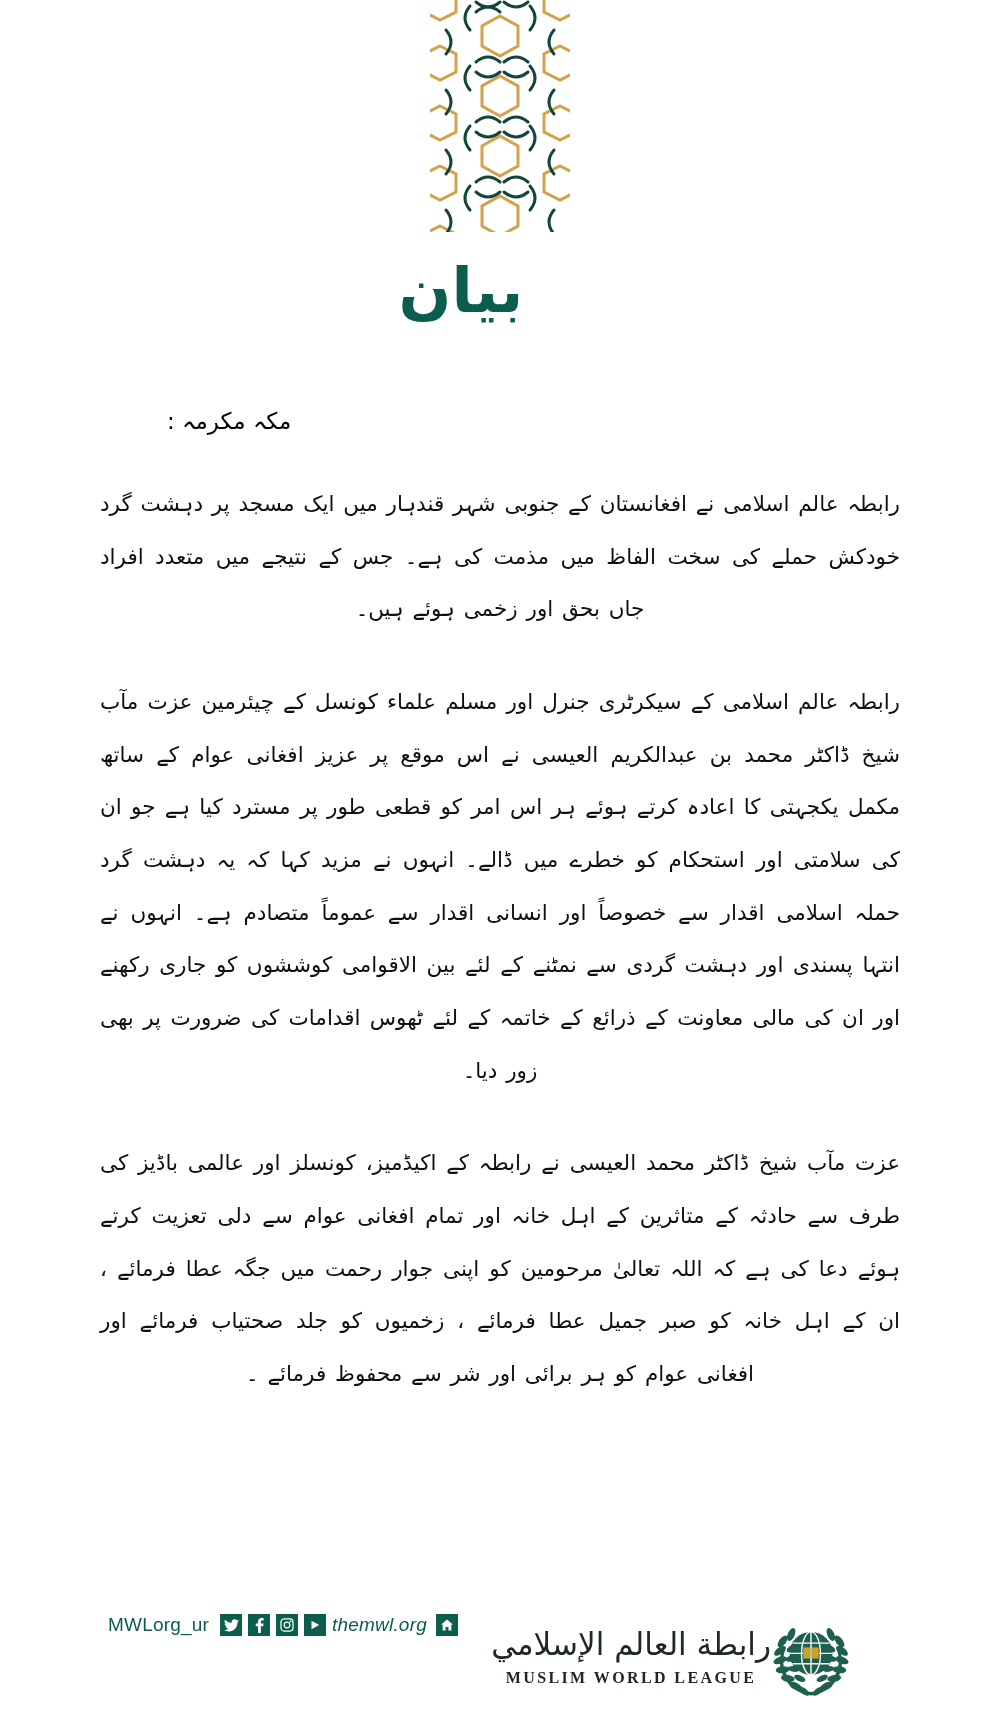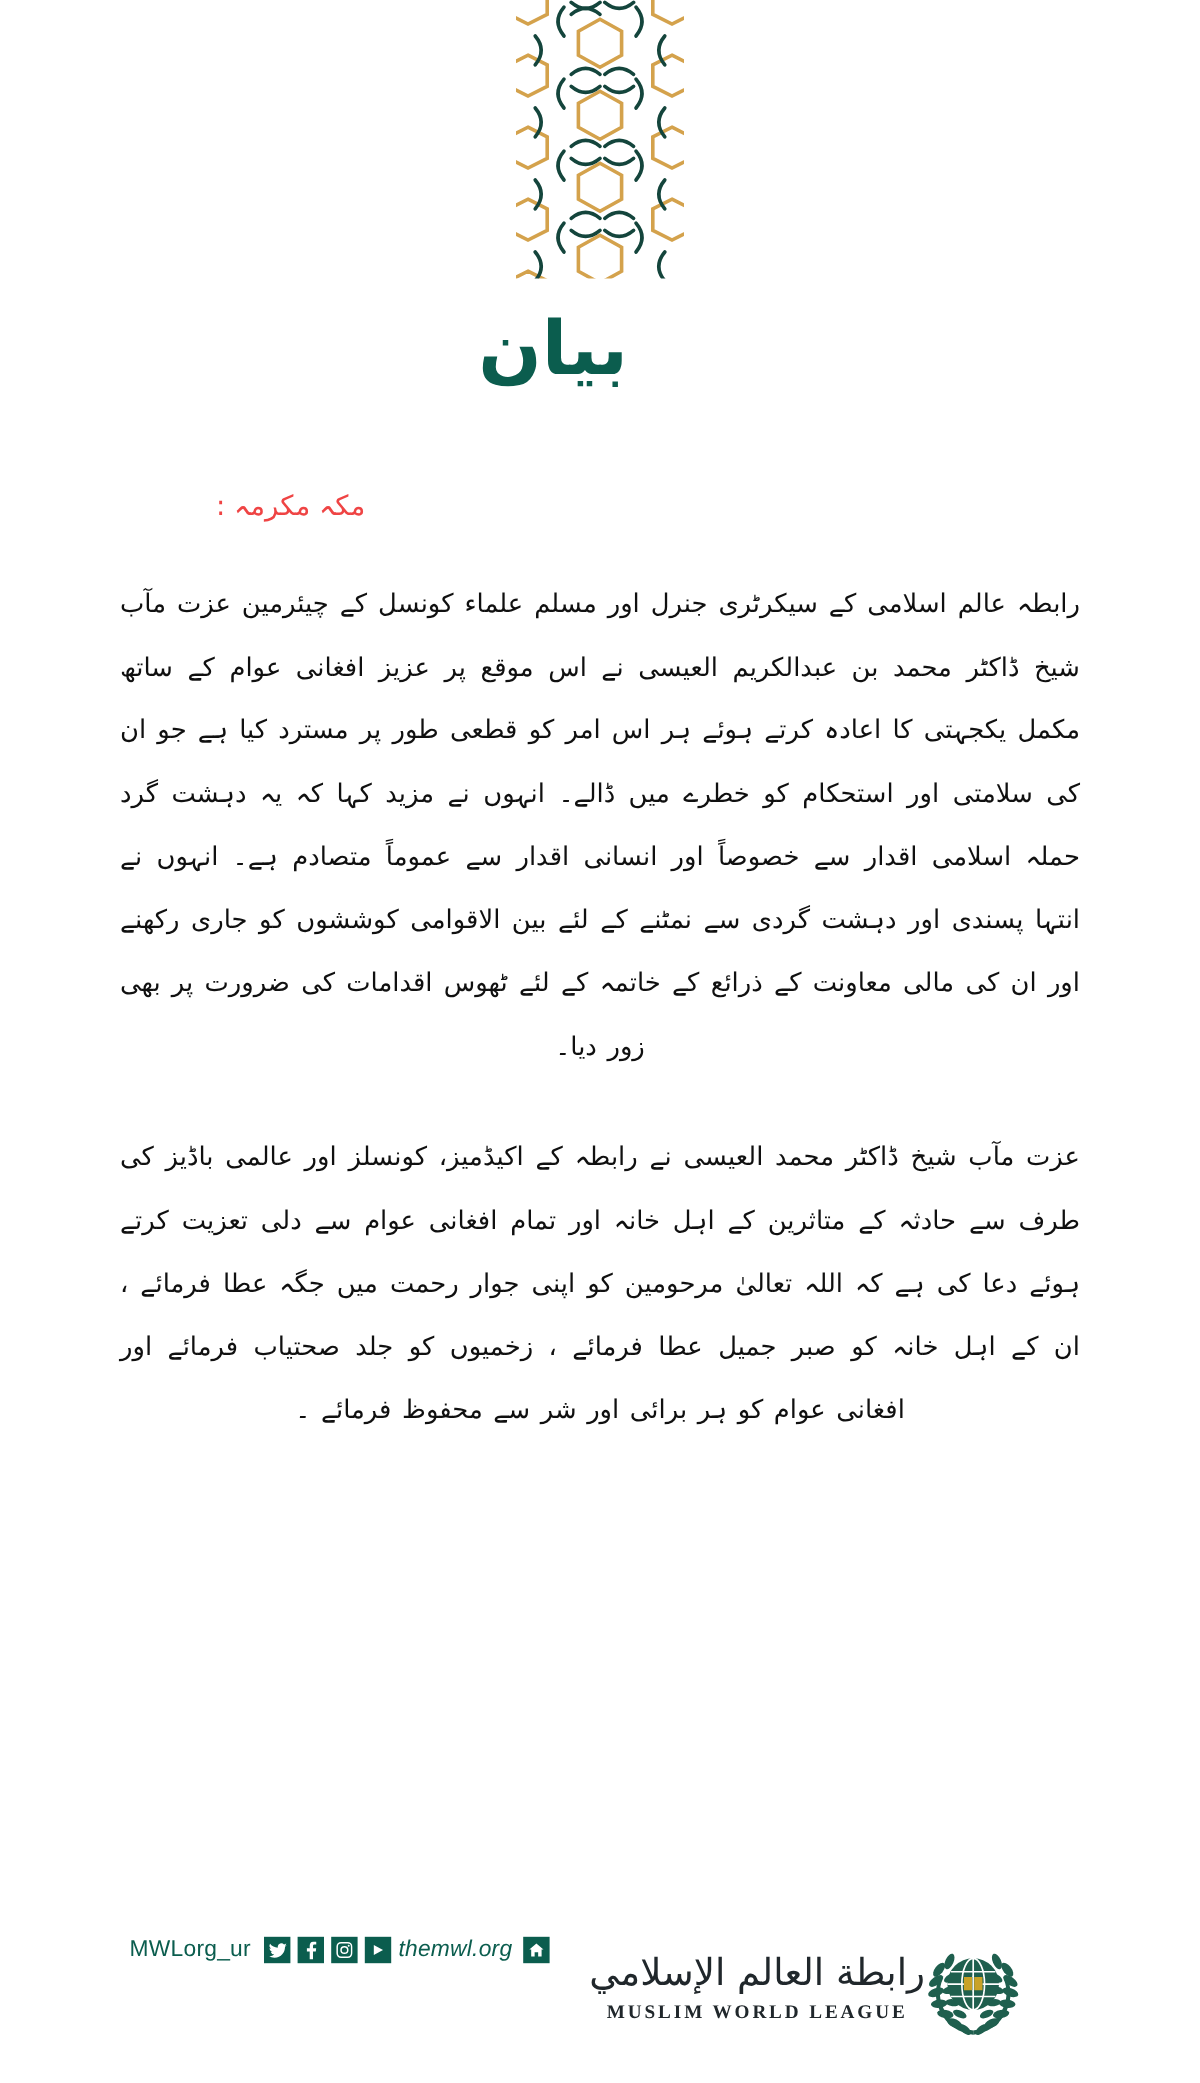--- a/index.html
+++ b/index.html
@@ -47,24 +47,24 @@
     font-weight: 700;
     line-height: 1.25;
     direction: rtl;
     letter-spacing: 0;
   }
 
   
   .dateline {
     position: absolute;
     top: 408px;
-    right: 80px;
+    right: 93px;
     width: 820px;
     text-align: left;
-    color: #ef4444;
+    color: #000000;
     font-family: "DejaVu Sans", sans-serif;
     font-size: 23px;
     direction: rtl;
   }
   .dateline .dl-inner {
     display: inline-block;
     padding-left: 80px;
   }
 
   
@@ -246,20 +246,21 @@
   </svg>
 </div>
 
 <div class="title">بیان</div>
 
 <div class="dateline">
   <span class="dl-inner">مکہ مکرمہ :</span>
 </div>
 
 <div class="body-wrap">
+  <p class="para">رابطہ عالم اسلامی نے افغانستان کے جنوبی شہر قندہار میں ایک مسجد پر دہشت گرد خودکش حملے کی سخت الفاظ میں مذمت کی ہے۔ جس کے نتیجے میں متعدد افراد جاں بحق اور زخمی ہوئے ہیں۔</p>
   <p class="para">رابطہ عالم اسلامی کے سیکرٹری جنرل اور مسلم علماء کونسل کے چیئرمین عزت مآب شیخ ڈاکٹر محمد بن عبدالکریم العیسی نے اس موقع پر عزیز افغانی عوام کے ساتھ مکمل یکجہتی کا اعادہ کرتے ہوئے ہر اس امر کو قطعی طور پر مسترد کیا ہے جو ان کی سلامتی اور استحکام کو خطرے میں ڈالے۔ انہوں نے مزید کہا کہ یہ دہشت گرد حملہ اسلامی اقدار سے خصوصاً اور انسانی اقدار سے عموماً متصادم ہے۔ انہوں نے انتہا پسندی اور دہشت گردی سے نمٹنے کے لئے بین الاقوامی کوششوں کو جاری رکھنے اور ان کی مالی معاونت کے ذرائع کے خاتمہ کے لئے ٹھوس اقدامات کی ضرورت پر بھی زور دیا۔</p>
   <p class="para">عزت مآب شیخ ڈاکٹر محمد العیسی نے رابطہ کے اکیڈمیز، کونسلز اور عالمی باڈیز کی طرف سے حادثہ کے متاثرین کے اہل خانہ اور تمام افغانی عوام سے دلی تعزیت کرتے ہوئے دعا کی ہے کہ اللہ تعالیٰ مرحومین کو اپنی جوار رحمت میں جگہ عطا فرمائے ، ان کے اہل خانہ کو صبر جمیل عطا فرمائے ، زخمیوں کو جلد صحتیاب فرمائے اور افغانی عوام کو ہر برائی اور شر سے محفوظ فرمائے ۔</p>
 </div>
 
 <div class="footer">
 
   <div class="social">
     <span class="handle">MWLorg_ur</span>
 
     <span class="sq">

